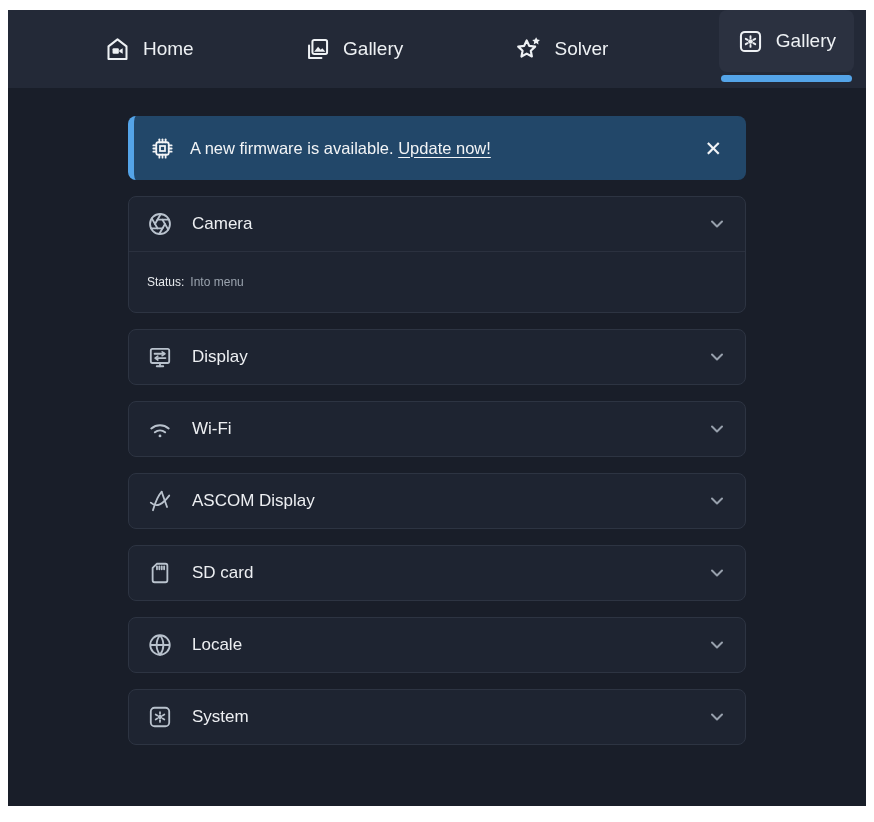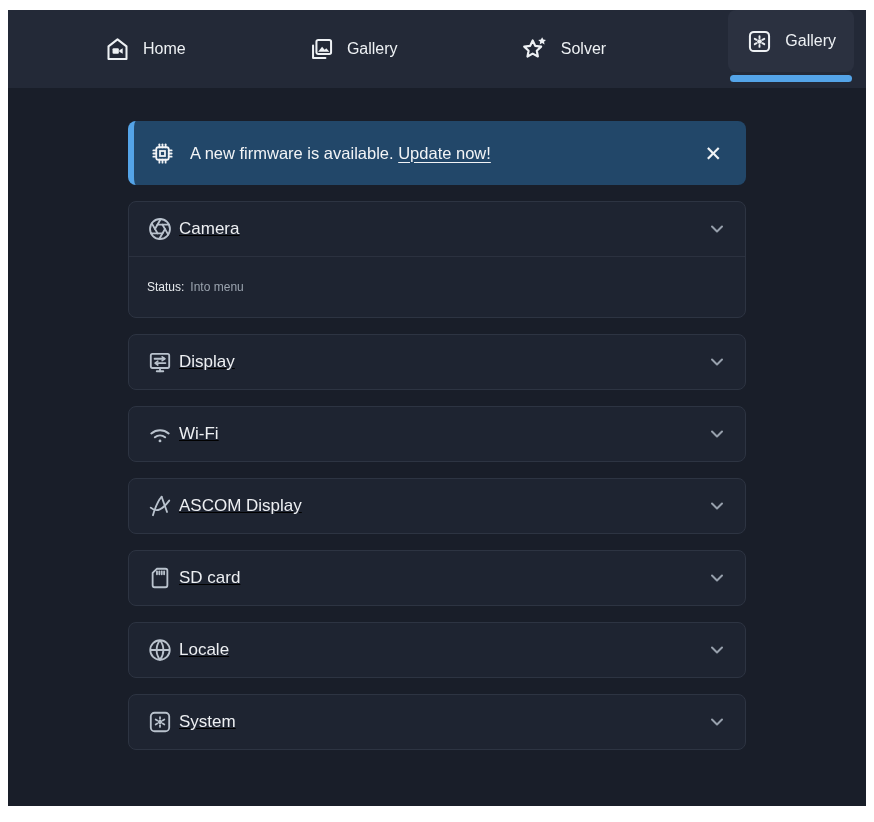--- a/index.html
+++ b/index.html
@@ -15,57 +15,57 @@
   }
   
   .navbar{
     height:78px;background:#232937;
     display:flex;align-items:center;
     padding:0 12px 0 96px;box-sizing:border-box;
     justify-content:space-between;
   }
   .tab{
     display:flex;align-items:center;gap:12px;
-    color:#eef1f4;font-size:16px;cursor:pointer;
+    color:#eef1f4;font-size:19px;cursor:pointer;
     height:78px;
   }
   .tab .nav-ic{display:flex;align-items:center;}
   .tab svg{display:block;}
   .tab.active{
     position:relative;align-self:flex-start;height:62px;
     background:#2b3140;border-radius:8px;padding:0 18px;
   }
   .tab.active .underline{
     position:absolute;left:2px;right:2px;bottom:-10px;height:7px;
     border-radius:4px;background:#54a4e8;
   }
   
   .main{padding-top:25px;height:693px;box-sizing:border-box;}
-  .column{width:618px;margin:8px auto;}
+  .column{width:618px;margin:3px auto;}
   
   .banner{
     display:flex;align-items:center;gap:15px;
     height:64px;box-sizing:border-box;
     background:#224769;border-radius:8px;
     border-left:6px solid #54a4e8;
     padding:0 20px 0 16px;color:#f2f4f6;font-size:16.5px;
   }
   .banner a{color:#f2f4f6;text-decoration:underline;text-underline-offset:3px;}
   .banner .close{
     margin-left:auto;color:#f2f4f6;font-size:21px;line-height:1;
     cursor:pointer;padding:4px;
   }
   
   .card{
     margin-top:16px;background:#1e2431;border:1px solid #2d3442;
     border-radius:8px;overflow:hidden;
   }
   .acc-head{
-    display:flex;align-items:center;gap:6px;height:54px;
-    padding:0 18px;cursor:pointer;box-sizing:border-box;text-decoration:underline;
+    display:flex;align-items:center;gap:19px;height:54px;
+    padding:0 18px;cursor:pointer;box-sizing:border-box;
   }
   .acc-label{color:#edeff2;font-size:17px;}
   .chev{margin-left:auto;display:flex;align-items:center;}
   .acc-body{
     border-top:1px solid #2b313f;
     padding:23px 18px;font-size:12px;
   }
   .status-label{color:#e8ebee;}
   .status-value{color:#9aa3ae;margin-left:6px;}
   .ic{display:flex;align-items:center;}

